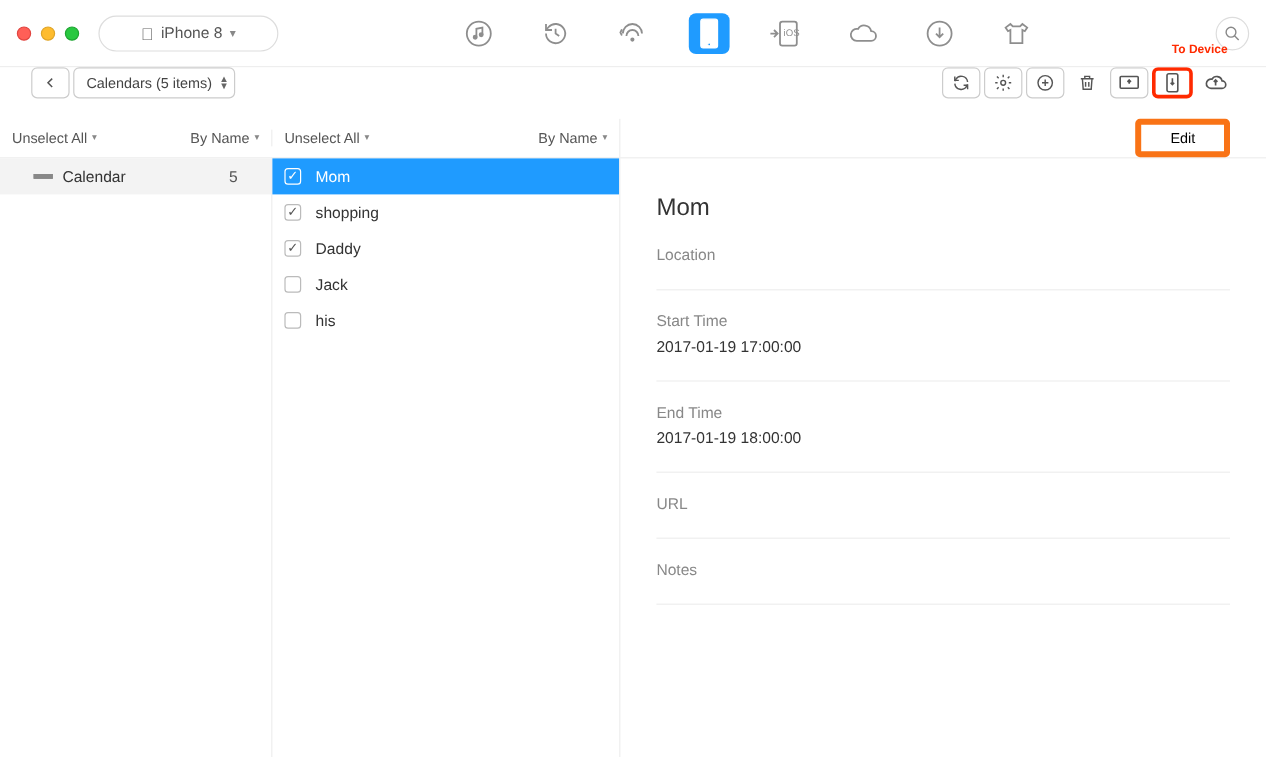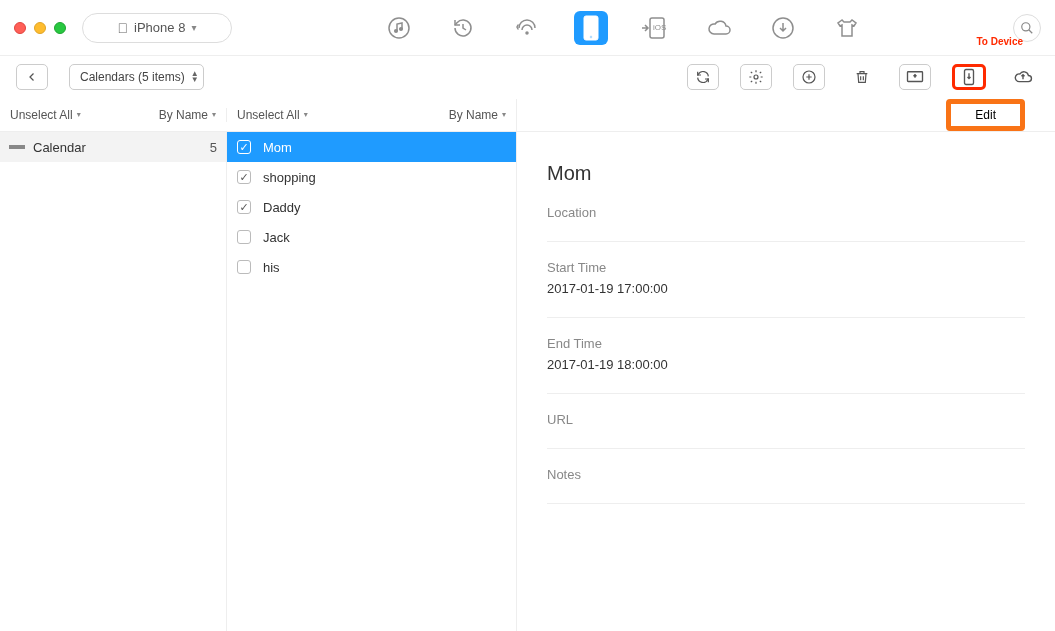--- a/index.html
+++ b/index.html
@@ -20,21 +20,21 @@
 .topicon { width: 34px; height: 34px; display: flex; align-items: center; justify-content: center; border-radius: 6px; cursor: pointer; }
 .topicon.active { background: #1f9bff; }
 .topicon svg { stroke: #8e8e8e; }
 .topicon.active svg { stroke: #fff; fill:#fff; }
 
 .search-circ { width: 28px; height: 28px; border: 1px solid #ddd; border-radius: 50%; display: flex; align-items: center; justify-content: center; cursor: pointer; }
 
 .annotation { position: absolute; top: 36px; right: 32px; color: #ff2a00; font-weight: bold; font-size: 10px; pointer-events: none; }
 
 
-.secondbar { height: 42px; display: flex; align-items: center; padding: 0 16px; gap: 21px; }
+.secondbar { height: 42px; display: flex; padding: 0 26px; gap: 3px; }
 .btn-sq { height: 26px; min-width: 32px; border: 1px solid #ccc; border-radius: 5px; background: #fff; display: flex; align-items: center; justify-content: center; cursor: pointer; padding: 0 6px; color:#555; }
 .breadcrumb { height: 26px; border: 1px solid #ccc; border-radius: 5px; display: flex; align-items: center; padding: 0 18px 0 10px; font-size: 12px; color: #444; cursor: pointer; position: relative; }
 .breadcrumb .updown { position: absolute; right: 4px; font-size: 8px; line-height: 6px; color: #666; }
 .spacer { flex: 1; }
 .secondbar .btn-sq svg { stroke:#555; }
 .highlight-box { border: 3px solid #ff2a00 !important; border-radius: 5px; }
 
 
 .col-headers { height: 34px; display: flex; border-bottom: 1px solid #eee; align-items: center; font-size: 12px; color: #555; }
 .hdr-left { width: 226px; display: flex; align-items: center; padding: 0 10px; }
@@ -44,21 +44,21 @@
 .tri { font-size: 8px; color: #888; }
 .flexpush { flex: 1; }
 .edit-btn { border: 5px solid #f97316; border-radius: 4px; padding: 4px 24px; font-size: 12px; cursor: pointer; background:#fff; }
 
 
 .body { display: flex; height: calc(631px - 56px - 42px - 34px); }
 .col1 { width: 226px; }
 .col2 { width: 290px; border-left: 1px solid #eee; }
 .col3 { flex: 1; border-left: 1px solid #eee; padding: 30px 30px 0 30px; }
 
-.row1 { display: flex; align-items: center; height: 30px; padding: 0 9px; font-size: 13px; background:#f3f3f3; }
+.row1 { display: flex; align-items: center; height: 30px; padding: 0 28px; font-size: 13px; background:#f3f3f3; }
 .row1 .chkline { width: 14px; height: 2px; background: #888; margin-right: 8px; border: 1px solid #888; box-sizing: content-box; }
 .row1 .count { margin-left: auto; color: #555; }
 
 .row2 { display: flex; align-items: center; height: 30px; padding: 0 10px; font-size: 13px; cursor: pointer; }
 .row2.selected { background: #1f9bff; color: #fff; }
 .chk { width: 14px; height: 14px; border: 1px solid #bbb; border-radius: 3px; margin-right: 12px; display: flex; align-items: center; justify-content: center; font-size: 10px; }
 .row2.selected .chk { border-color: #fff; color: #fff; }
 .chk.checked::after { content: "✓"; color: #555; font-size: 11px; line-height: 1; }
 .row2.selected .chk.checked::after { color: #fff; }
 

